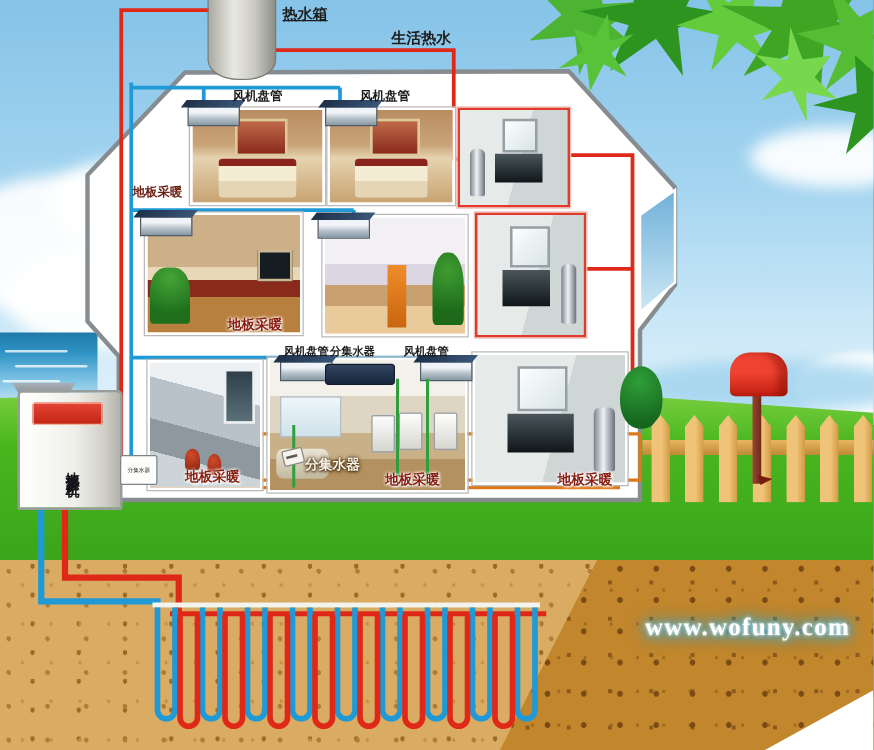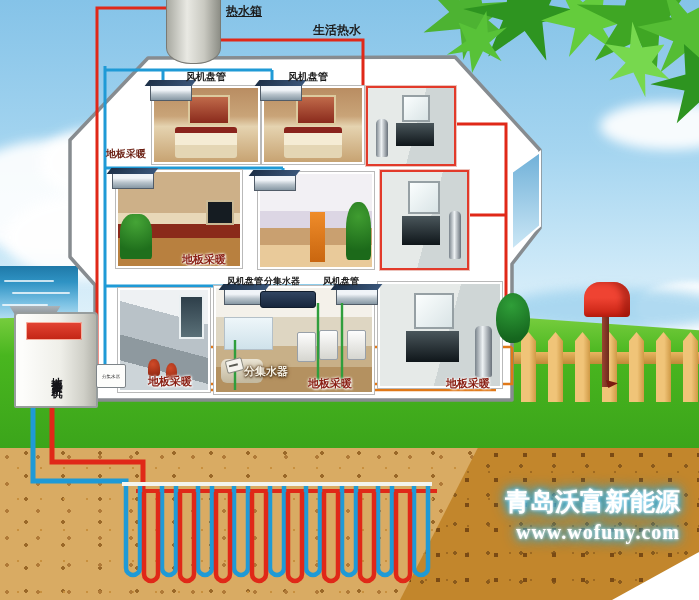--- a/index.html
+++ b/index.html
@@ -242,17 +242,16 @@
   <span class="lbl s9" style="left:227px;top:275px;">风机盘管</span>
   <span class="lbl s9" style="left:264px;top:275px;">分集水器</span>
   <span class="lbl s9" style="left:323px;top:275px;">风机盘管</span>
   <span class="lbl glow" style="left:244px;top:364px;">分集水器</span>
   <div id="phone-icon" class="abs"></div>
   <span class="lbl floor" style="left:148px;top:374px;">地板采暖</span>
   <span class="lbl floor" style="left:308px;top:376px;">地板采暖</span>
   <span class="lbl floor" style="left:446px;top:376px;">地板采暖</span>
 
   <div id="branding" class="abs">
-    <div id="company">青岛沃富新能源</div>
     <div id="website">www.wofuny.com</div>
   </div>
 
 </div>
 
 </body></html>

